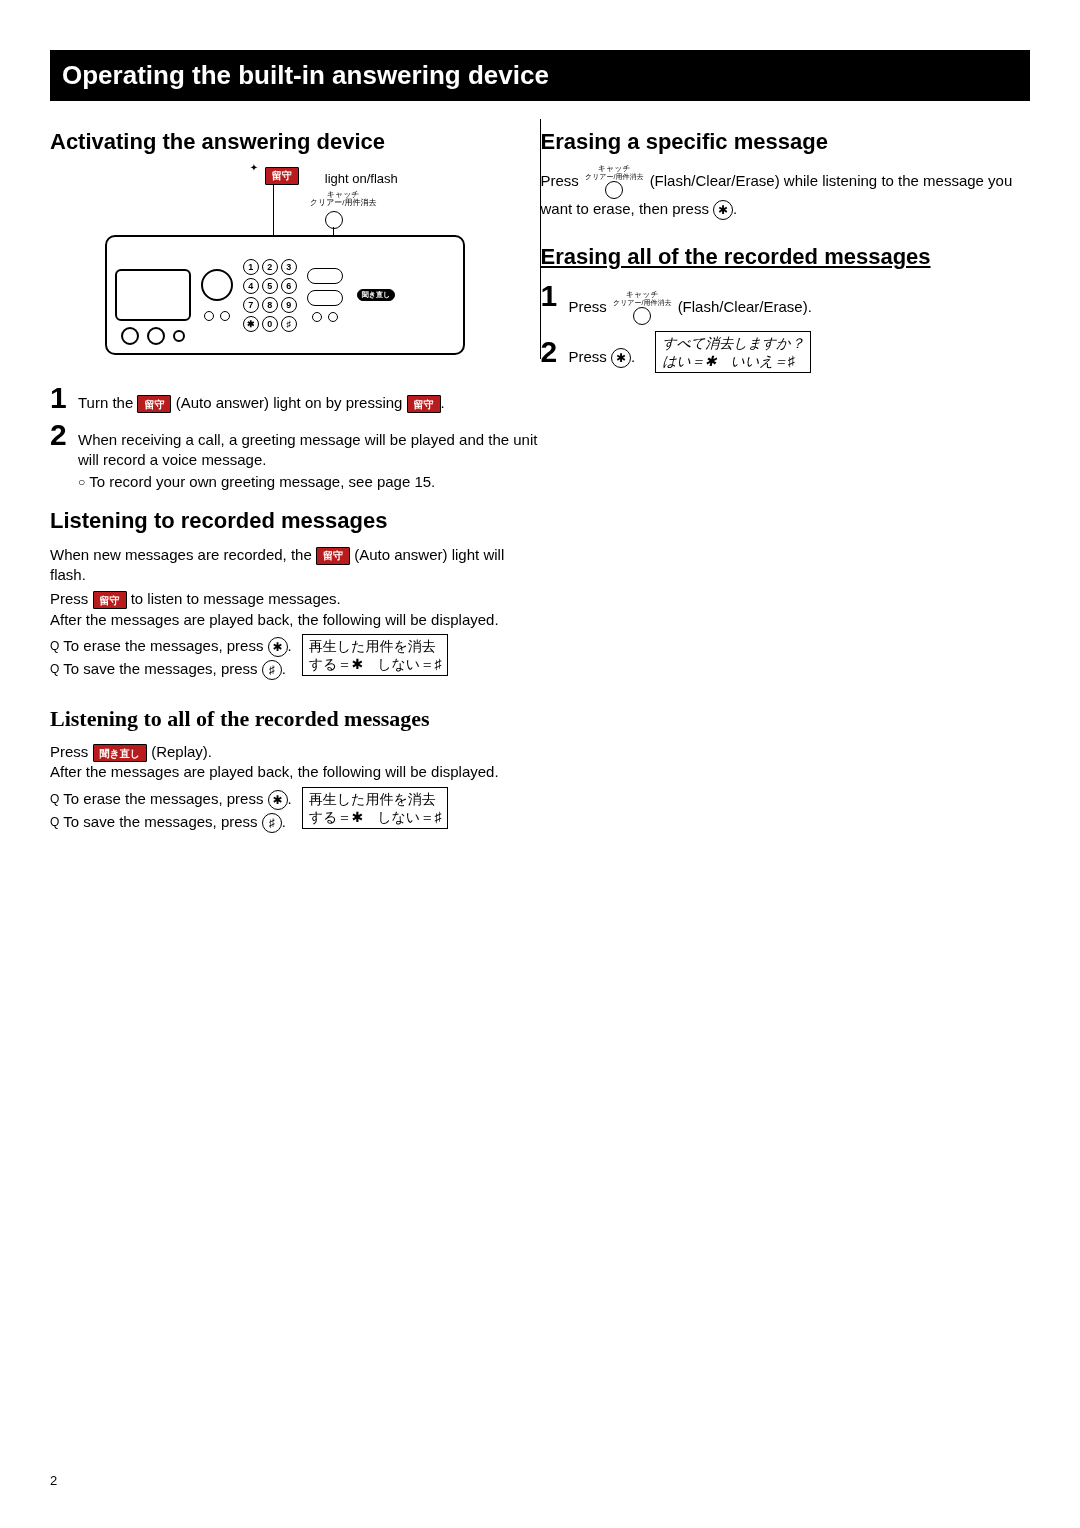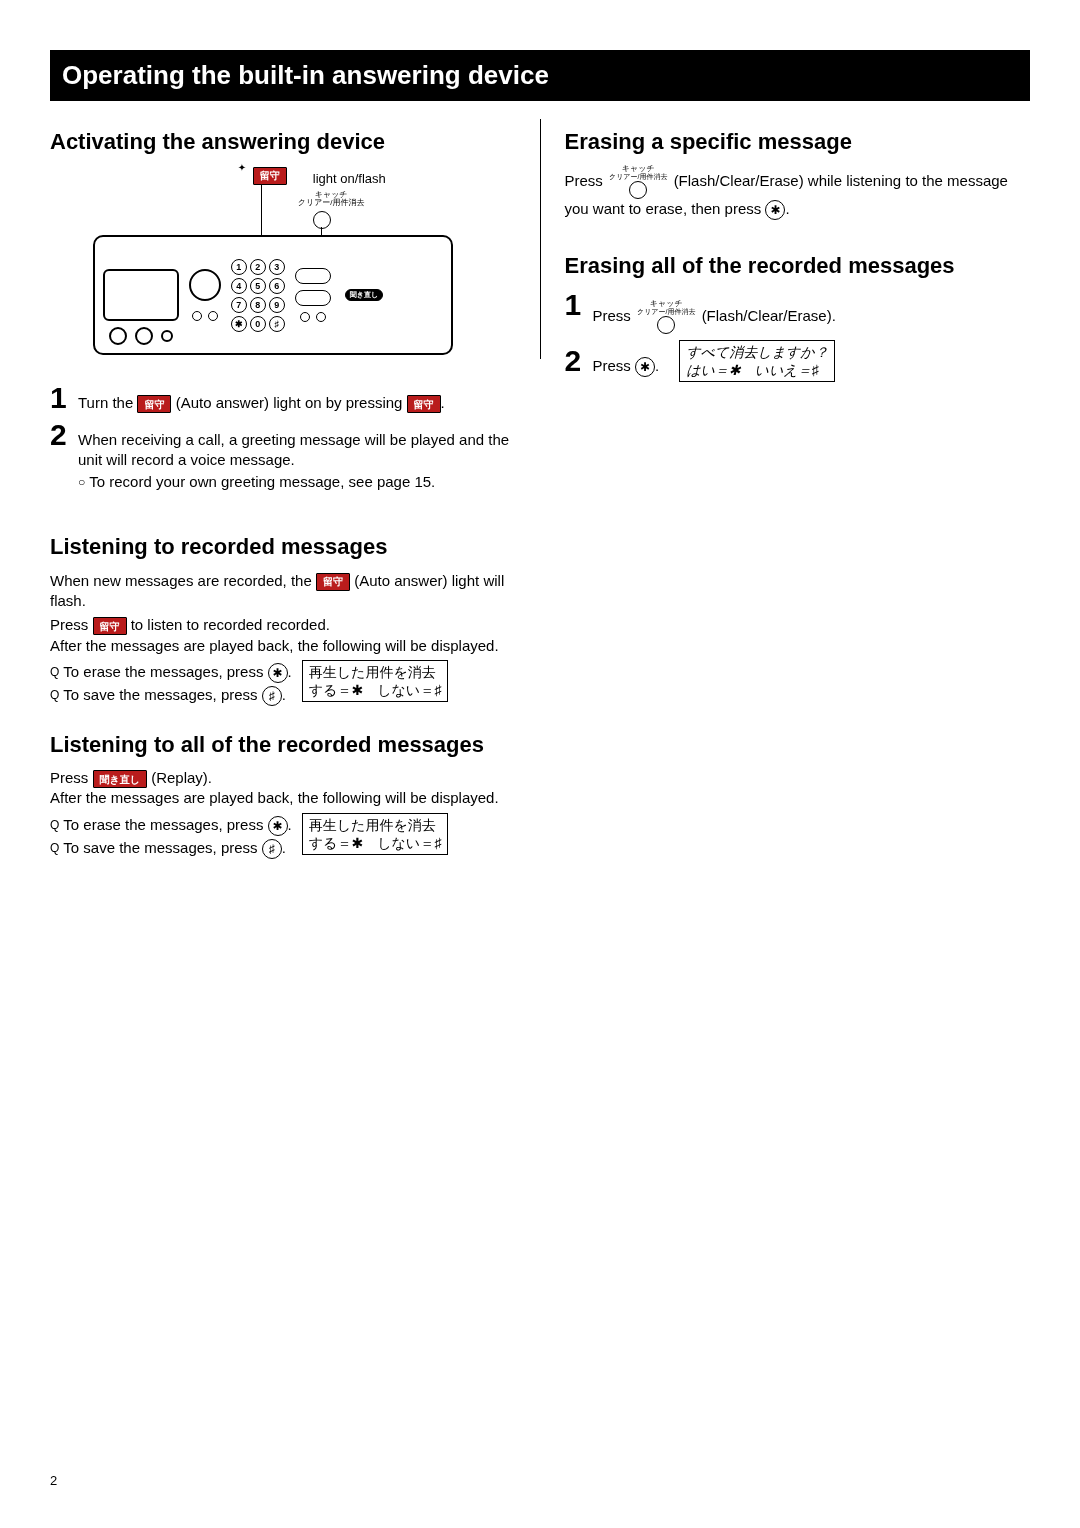--- a/index.html
+++ b/index.html
@@ -19,21 +19,20 @@
   .title-bar {
     background: #000;
     color: #fff;
     font-size: 26px;
     font-weight: bold;
     padding: 10px 12px;
     margin-bottom: 18px;
   }
   .columns {
     display: flex;
-    gap: 24px;
   }
   .col {
     flex: 1;
     min-width: 0;
   }
   .divider {
     width: 1px;
     background: #000;
     align-self: stretch;
     height: 240px;
@@ -380,31 +379,31 @@
         <div class="step-num">2</div>
         <div class="step-body">
           <span>When receiving a call, a greeting message will be played and the unit will record a voice message.</span>
           <div class="note-bullet">
             <span class="dot">○</span>
             <span>To record your own greeting message, see page 15.</span>
           </div>
         </div>
       </div>
 
-      <h2 class="section" style="margin-top:42px;">Listening to recorded messages</h2>
+      <h2 class="section" style="margin-top:16px;">Listening to recorded messages</h2>
       <div class="body-text">
         <span>When new messages are recorded, the </span>
         <span class="btn-inline">留守</span>
         <span> (Auto answer) light will flash.</span>
       </div>
       <div class="spacer-sm"></div>
       <div class="body-text">
         <span>Press </span>
         <span class="btn-inline">留守</span>
-        <span> to listen to recorded recorded.</span>
+        <span> to listen to message messages.</span>
       </div>
       <div class="body-text">After the messages are played back, the following will be displayed.</div>
       <div class="spacer-sm"></div>
       <div style="display:flex; gap:10px; align-items:flex-start;">
         <div style="flex:0 0 auto; max-width:250px;">
           <div class="body-text note-bullet">
             <span class="dot">Q</span>
             <span>
               <span>To erase the messages, press </span>
               <span class="btn-round">✱</span><span>.</span>
@@ -417,21 +416,21 @@
               <span class="btn-round">♯</span><span>.</span>
             </span>
           </div>
         </div>
         <div class="display-box">
           <div>再生した用件を消去</div>
           <div class="line2">する＝✱　しない＝♯</div>
         </div>
       </div>
 
-      <h2 class="section" style="margin-top:26px;">Listening to all of the recorded messages</h2>
+      <h2 class="section" style="margin-top:26px;font-family:Liberation Serif, serif;">Listening to all of the recorded messages</h2>
       <div class="body-text">
         <span>Press </span>
         <span class="btn-inline">聞き直し</span>
         <span> (Replay).</span>
       </div>
       <div class="body-text">After the messages are played back, the following will be displayed.</div>
       <div class="spacer-sm"></div>
       <div style="display:flex; gap:10px; align-items:flex-start;">
         <div style="flex:0 0 auto; max-width:250px;">
           <div class="body-text note-bullet">
@@ -464,21 +463,21 @@
         <span>Press </span>
         <span class="btn-stack">
           <span class="tiny">キャッチ</span>
           <span class="tinier">クリアー/用件消去</span>
           <span class="circ"></span>
         </span>
         <span> (Flash/Clear/Erase) while listening to the message you want to erase, then press </span>
         <span class="btn-round">✱</span><span>.</span>
       </div>
 
-      <h2 class="section" style="margin-top:33px;">Erasing all of the recorded messages</h2>
+      <h2 class="section" style="margin-top:24px;text-decoration:underline;">Erasing all of the recorded messages</h2>
 
       <div class="step body-text">
         <div class="step-num">1</div>
         <div class="step-body">
           <span>Press </span>
           <span class="btn-stack">
             <span class="tiny">キャッチ</span>
             <span class="tinier">クリアー/用件消去</span>
             <span class="circ"></span>
           </span>

